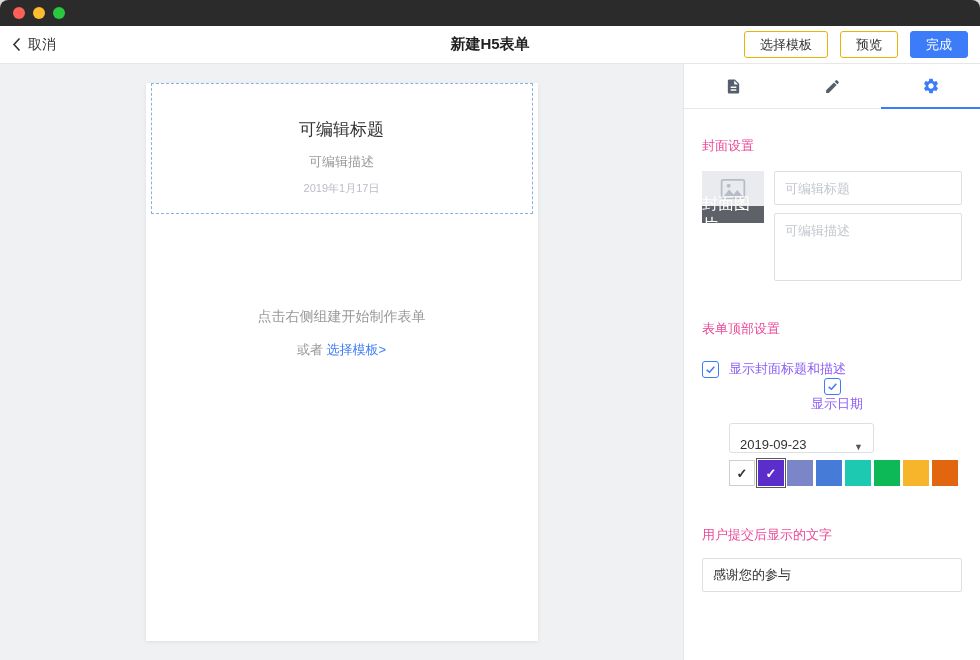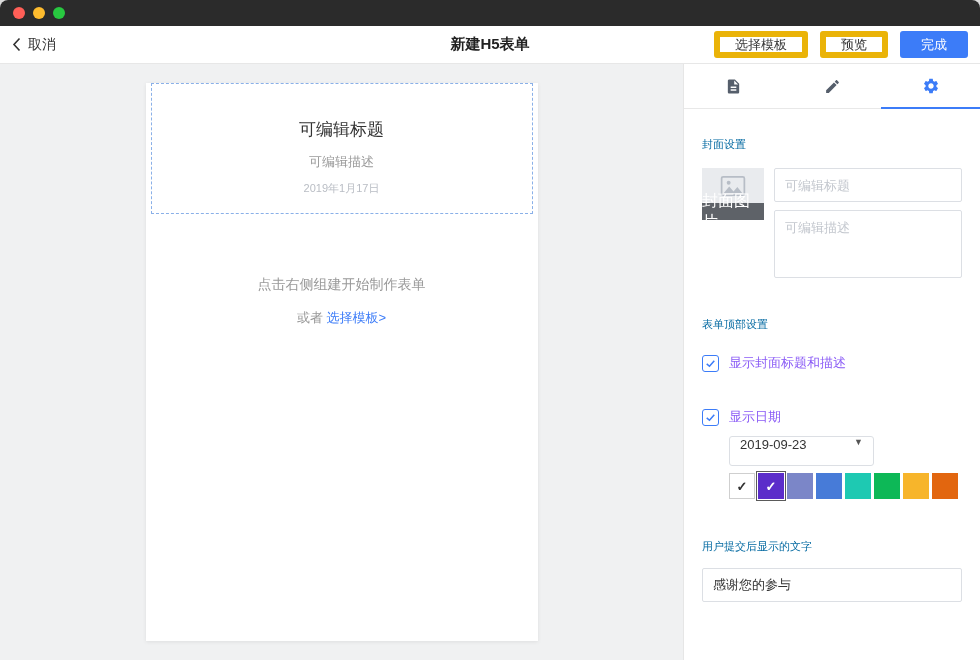--- a/index.html
+++ b/index.html
@@ -14,62 +14,62 @@
   .tl { width: 12px; height: 12px; border-radius: 50%; }
   .tl.red { background: #ff5f57; }
   .tl.yellow { background: #febc2e; }
   .tl.green { background: #28c840; }
 
   
   .header { flex: 0 0 38px; background: #fff; border-bottom: 1px solid #e7e7e7; display: flex; align-items: center; padding: 0 12px; position: relative; }
   .back { display: flex; align-items: center; gap: 7px; cursor: pointer; color: #333; font-size: 14px; }
   .header-title { position: absolute; left: 50%; transform: translateX(-50%); font-size: 15px; font-weight: 700; color: #222; }
   .header-actions { margin-left: auto; display: flex; gap: 12px; }
-  .btn { height: 27px; padding: 0 15px; border: 6px solid #eab308; border-radius: 3px; background: #fff; font-size: 13px; color: #333; display: flex; align-items: center; cursor: pointer; font-family: inherit; }
+  .btn { height: 27px; padding: 0 15px; border: 1px solid #eab308; border-radius: 3px; background: #fff; font-size: 13px; color: #333; display: flex; align-items: center; cursor: pointer; font-family: inherit; }
   .btn.primary { background: var(--accent); border-color: var(--accent); color: #fff; }
 
   
   .main { flex: 1; display: flex; min-height: 0; }
   .canvas { flex: 1; background: #f0f1f2; overflow: hidden; }
   .card { width: 392px; height: 558px; margin: 19px auto 0; background: #fff; box-shadow: 0 1px 4px rgba(0,0,0,0.08); }
   .cover-box { margin: 5px; height: 131px; border: 1px dashed #8ab0e8; display: flex; flex-direction: column; align-items: center; padding-top: 34px; cursor: pointer; }
   .cover-title { font-size: 17px; color: #333; }
   .cover-desc { font-size: 13px; color: #9a9a9a; margin-top: 12px; }
   .cover-date { font-size: 11px; color: #b9bdc4; margin-top: 10px; }
-  .hint { margin-top: 62px; text-align: center; font-size: 14px; color: #999; }
+  .hint { margin-top: 94px; text-align: center; font-size: 14px; color: #999; }
   .hint2 { margin-top: 15px; text-align: center; font-size: 13px; color: #999; }
   .hint2 .link { color: var(--accent); cursor: pointer; }
 
   
   .panel { flex: 0 0 297px; background: #fff; border-left: 1px solid #e6e6e6; display: flex; flex-direction: column; }
   .tabs { flex: 0 0 45px; display: flex; border-bottom: 1px solid #e8e8e8; }
   .tab { flex: 1; display: flex; align-items: center; justify-content: center; position: relative; cursor: pointer; }
   .tab.active::after { content: ""; position: absolute; left: 0; right: 0; bottom: -1px; height: 2px; background: var(--accent); }
   .panel-body { flex: 1; padding: 0 18px; overflow: hidden; }
 
-  .section-title { font-size: 11px; color: #0369a1; font-weight: 500; }
+  .section-title { font-size: 13px; color: #ec4899; font-weight: 500; }
   .st-1 { margin-top: 28px; }
   .st-2 { margin-top: 39px; }
   .st-3 { margin-top: 40px; }
 
   .cover-row { display: flex; margin-top: 16px; align-items: flex-start; }
   .img-box { width: 62px; height: 52px; background: #e9ebee; position: relative; display: flex; align-items: flex-start; justify-content: center; padding-top: 7px; flex: 0 0 62px; cursor: pointer; }
   .img-label { position: absolute; left: 0; right: 0; bottom: 0; height: 17px; background: rgba(40,44,52,0.72); color: #fff; font-size: 16px; display: flex; align-items: center; justify-content: center; }
   .cover-fields { flex: 1; margin-left: 10px; display: flex; flex-direction: column; }
   .text-input { width: 100%; height: 34px; border: 1px solid #dcdfe4; border-radius: 2px; padding: 0 10px; font-size: 13px; color: #333; font-family: inherit; outline: none; background: #fff; }
   .text-area { width: 100%; height: 68px; margin-top: 8px; border: 1px solid #dcdfe4; border-radius: 2px; padding: 8px 10px; font-size: 13px; color: #333; font-family: inherit; outline: none; resize: none; background: #fff; }
   ::placeholder { color: #c3c7ce; opacity: 1; }
 
   .check-row { display: flex; align-items: center; margin-top: 22px; }
-  .check-row.tight { margin-top: 36px; }
+  .check-row.tight { margin-top: 0; flex-direction: column; }
   .checkbox { width: 17px; height: 17px; border: 1px solid var(--accent); border-radius: 3px; background: #fff; display: flex; align-items: center; justify-content: center; cursor: pointer; flex: 0 0 17px; }
   .check-label { font-size: 13px; color: #8b5cf6; margin-left: 10px; }
   .customize-link { margin-left: auto; font-size: 13px; color: var(--accent); cursor: pointer; }
 
-  .dropdown { margin: 10px 0 0 27px; width: 145px; height: 30px; border: 1px solid #dcdfe4; border-radius: 3px; display: flex; align-items: flex-start; padding: 0 10px; font-size: 13px; color: #333; cursor: pointer; }
+  .dropdown { margin: 10px 0 0 27px; width: 145px; height: 30px; border: 1px solid #dcdfe4; border-radius: 3px; display: flex; align-items: flex-end; padding: 0 10px; font-size: 13px; color: #333; cursor: pointer; }
   .dropdown .caret { margin-left: auto; font-size: 9px; color: #555; }
 
   .swatches { margin: 7px 0 0 27px; display: flex; gap: 3px; }
   .swatch { width: 26px; height: 26px; display: flex; align-items: center; justify-content: center; cursor: pointer; font-size: 13px; font-weight: 700; }
   .swatch.bordered { border: 1px solid #cfcfcf; }
   .swatch.selected { box-shadow: 0 0 0 1px #fff, 0 0 0 2px #5a5a5a; }
 
   .submit-input { margin-top: 14px; }
 </style>
 </head>

